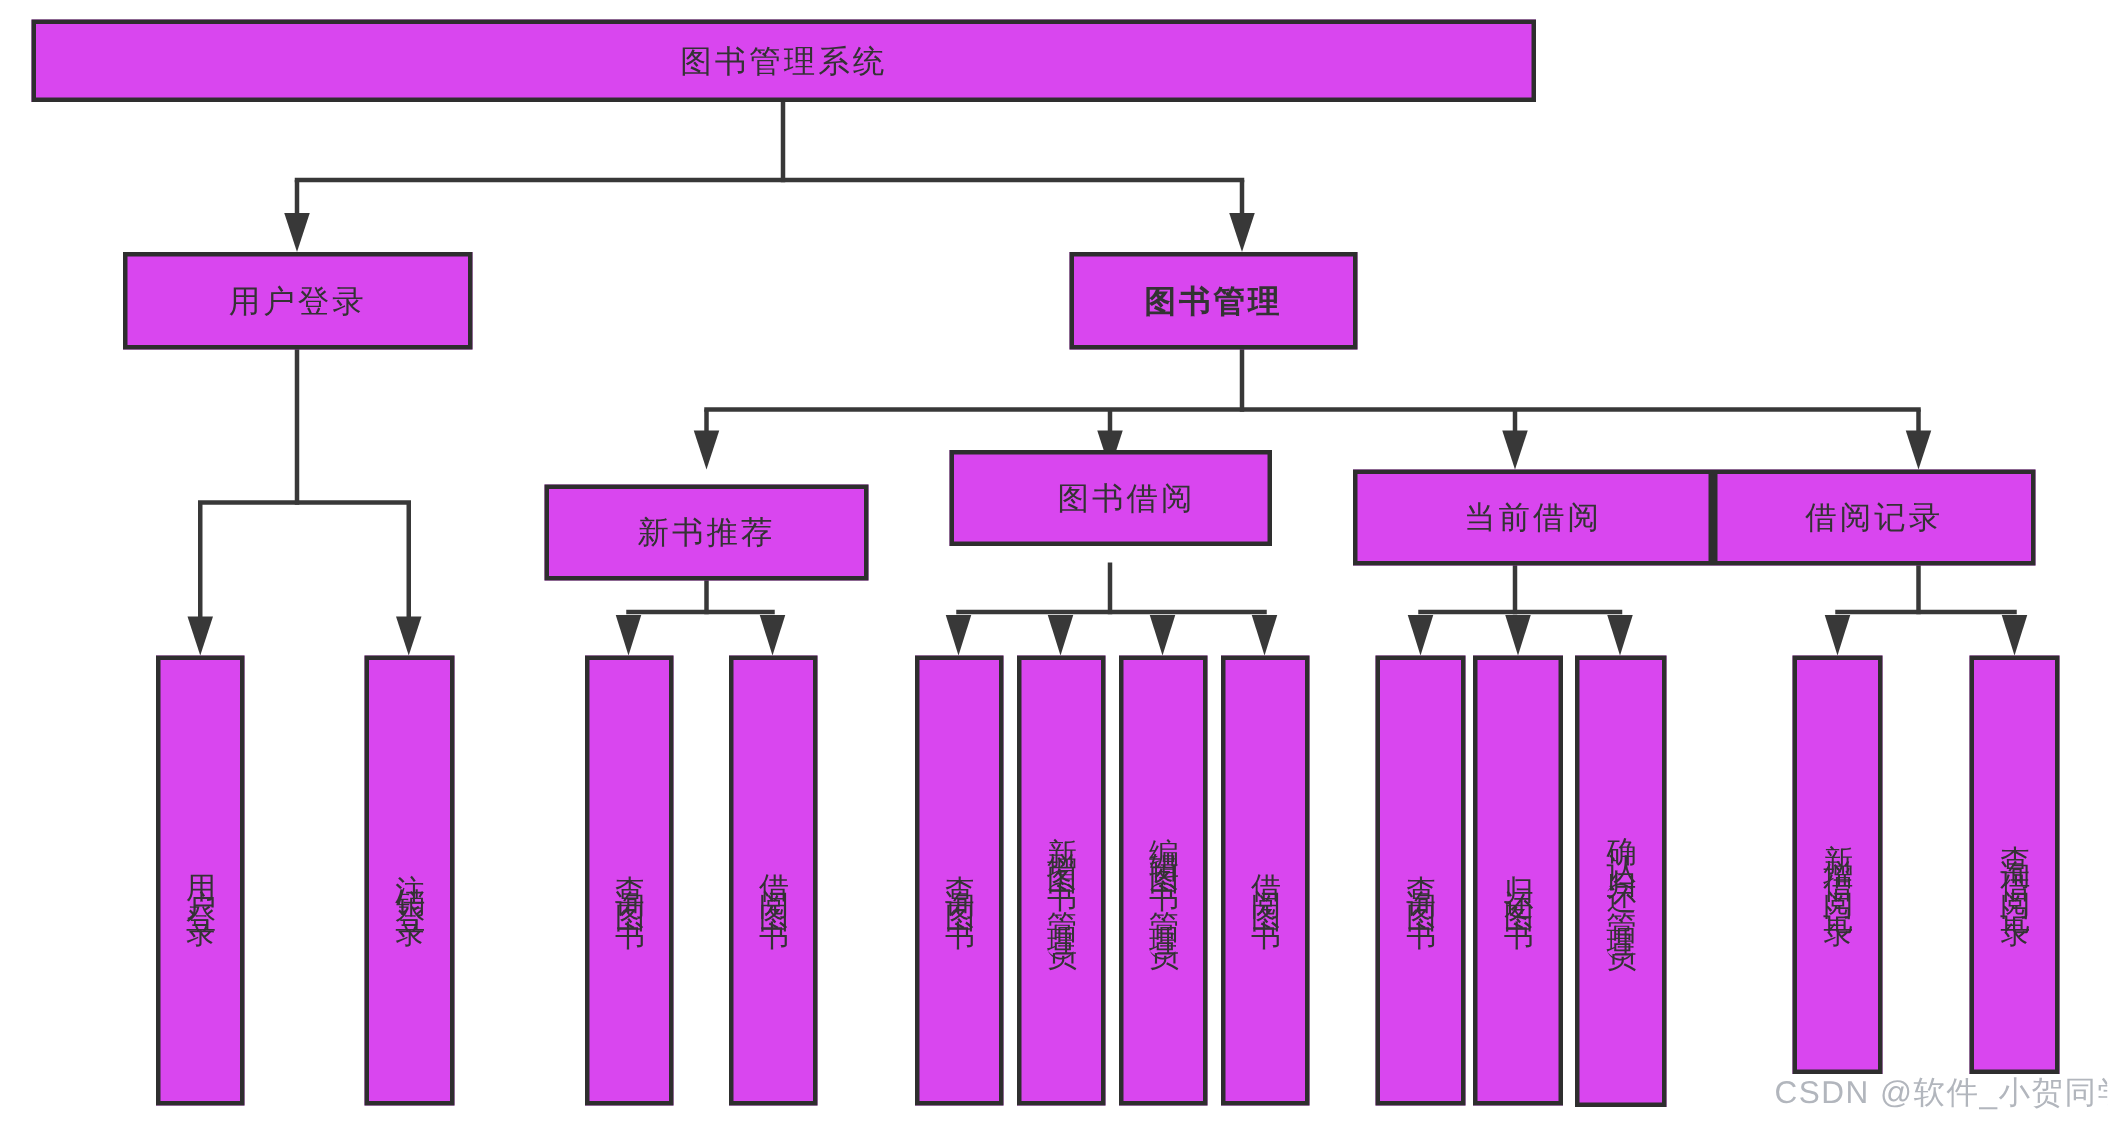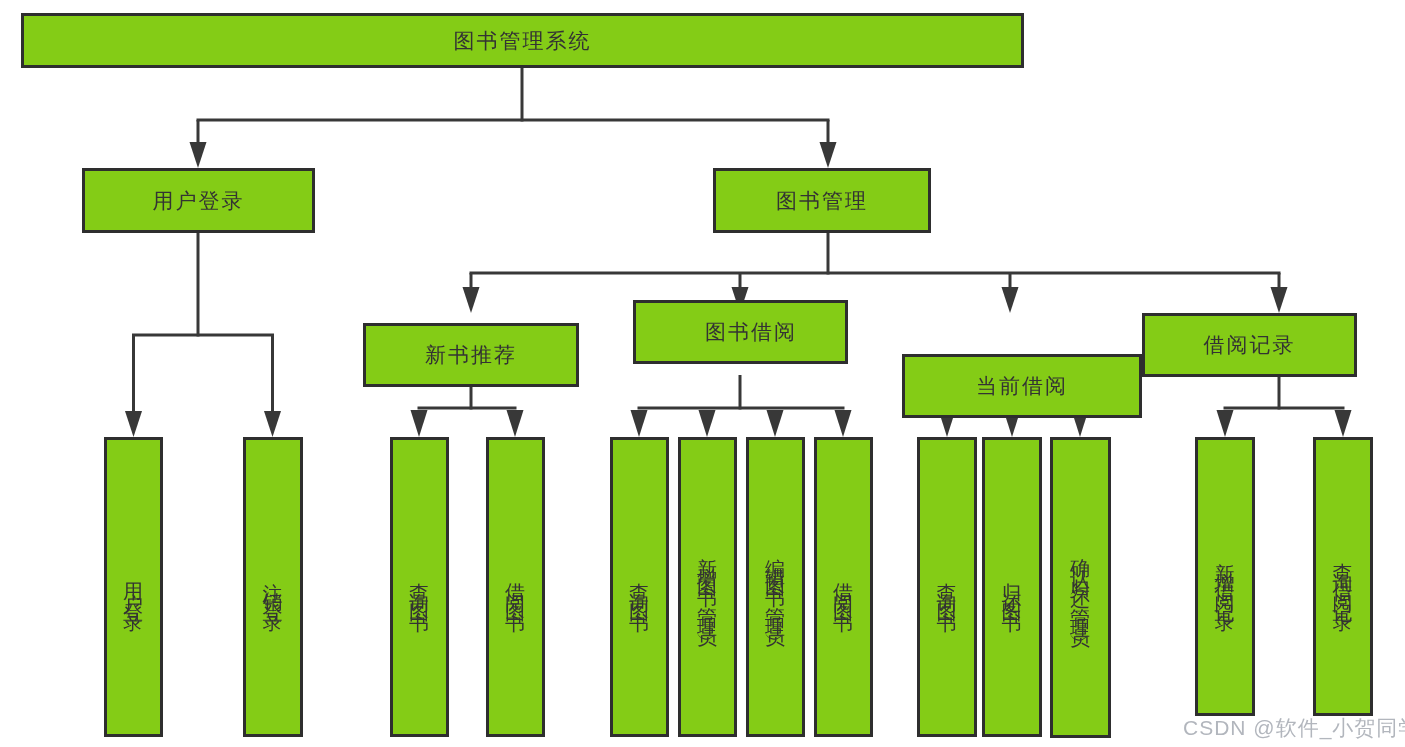--- a/index.html
+++ b/index.html
@@ -18,21 +18,21 @@
   .wires {
     position: absolute;
     left: 0;
     top: 0;
     z-index: 1;
   }
   .node {
     position: absolute;
     box-sizing: border-box;
     border: 3px solid #2e2e2e;
-    background: #84cc16;
+    background: #d946ef;
     display: flex;
     align-items: center;
     justify-content: center;
     color: #333333;
     z-index: 2;
   }
   .hnode {
     font-size: 21px;
     letter-spacing: 2px;
   }
@@ -120,25 +120,25 @@
       <polygon points="1071.5,410 1088.5,410 1080,437"></polygon>
 
       <polygon points="1216.5,410 1233.5,410 1225,437"></polygon>
       <polygon points="1334.5,410 1351.5,410 1343,437"></polygon>
     </g>
   </svg>
 
   <div class="node hnode" style="left:21px; top:13px; width:1003px; height:55px;">图书管理系统</div>
 
   <div class="node hnode" style="left:82px; top:168px; width:233px; height:65px;">用户登录</div>
-  <div class="node hnode" style="left:713px; top:168px; width:218px; height:65px;">图书管理</div>
+  <div class="node hnode" style="left:713px; top:168px; width:192px; height:65px;font-weight:bold;">图书管理</div>
 
   <div class="node hnode" style="left:363px; top:323px; width:216px; height:64px;">新书推荐</div>
   <div class="node hnode" style="left:633px; top:300px; width:215px; height:64px;padding-left:21px;">图书借阅</div>
-  <div class="node hnode" style="left:902px; top:313px; width:240px; height:64px;margin-top:41px;">当前借阅</div>
+  <div class="node hnode" style="left:902px; top:313px; width:240px; height:64px;">当前借阅</div>
   <div class="node hnode" style="left:1142px; top:313px; width:215px; height:64px;">借阅记录</div>
 
   <div class="node leaf" style="left:104px; top:437px; width:59px; height:300px;">
     <span class="vtext">用户登录</span>
   </div>
   <div class="node leaf" style="left:243px; top:437px; width:60px; height:300px;">
     <span class="vtext">注销登录</span>
   </div>
 
   <div class="node leaf" style="left:390px; top:437px; width:59px; height:300px;">

